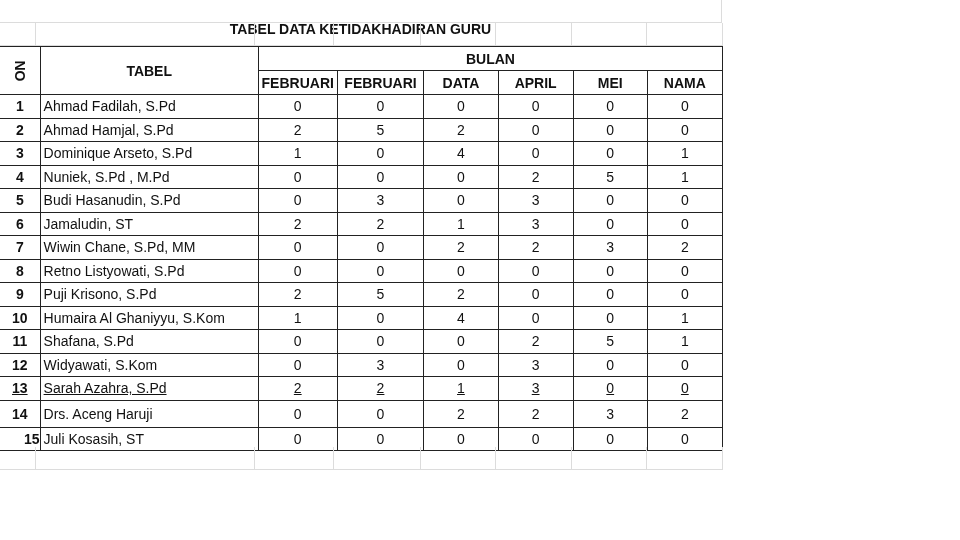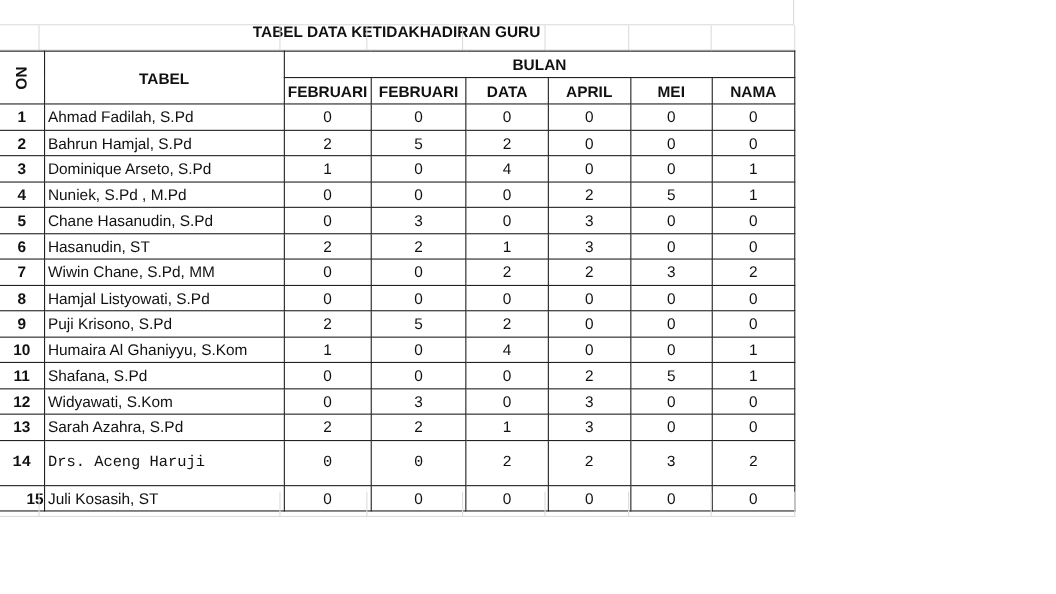--- a/index.html
+++ b/index.html
@@ -73,21 +73,21 @@
           <td class="name">Ahmad Fadilah, S.Pd</td>
           <td class="val">0</td>
           <td class="val">0</td>
           <td class="val">0</td>
           <td class="val">0</td>
           <td class="val">0</td>
           <td class="val">0</td>
         </tr>
         <tr style="height: 23.5px;">
           <td class="no" style="border-left: none;">2</td>
-          <td class="name">Bahrun Hamjal, S.Pd</td>
+          <td class="name">Ahmad Hamjal, S.Pd</td>
           <td class="val">2</td>
           <td class="val">5</td>
           <td class="val">2</td>
           <td class="val">0</td>
           <td class="val">0</td>
           <td class="val">0</td>
         </tr>
         <tr style="height: 23.5px;">
           <td class="no" style="border-left: none;">3</td>
           <td class="name">Dominique Arseto, S.Pd</td>
@@ -103,51 +103,51 @@
           <td class="name">Nuniek, S.Pd , M.Pd</td>
           <td class="val">0</td>
           <td class="val">0</td>
           <td class="val">0</td>
           <td class="val">2</td>
           <td class="val">5</td>
           <td class="val">1</td>
         </tr>
         <tr style="height: 23.5px;">
           <td class="no" style="border-left: none;">5</td>
-          <td class="name">Chane Hasanudin, S.Pd</td>
+          <td class="name">Budi Hasanudin, S.Pd</td>
           <td class="val">0</td>
           <td class="val">3</td>
           <td class="val">0</td>
           <td class="val">3</td>
           <td class="val">0</td>
           <td class="val">0</td>
         </tr>
         <tr style="height: 23.5px;">
           <td class="no" style="border-left: none;">6</td>
-          <td class="name">Hasanudin, ST</td>
+          <td class="name">Jamaludin, ST</td>
           <td class="val">2</td>
           <td class="val">2</td>
           <td class="val">1</td>
           <td class="val">3</td>
           <td class="val">0</td>
           <td class="val">0</td>
         </tr>
         <tr style="height: 23.5px;">
           <td class="no" style="border-left: none;">7</td>
           <td class="name">Wiwin Chane, S.Pd, MM</td>
           <td class="val">0</td>
           <td class="val">0</td>
           <td class="val">2</td>
           <td class="val">2</td>
           <td class="val">3</td>
           <td class="val">2</td>
         </tr>
         <tr style="height: 23.5px;">
           <td class="no" style="border-left: none;">8</td>
-          <td class="name">Hamjal Listyowati, S.Pd</td>
+          <td class="name">Retno Listyowati, S.Pd</td>
           <td class="val">0</td>
           <td class="val">0</td>
           <td class="val">0</td>
           <td class="val">0</td>
           <td class="val">0</td>
           <td class="val">0</td>
         </tr>
         <tr style="height: 23.5px;">
           <td class="no" style="border-left: none;">9</td>
           <td class="name">Puji Krisono, S.Pd</td>
@@ -181,31 +181,31 @@
         <tr style="height: 23.5px; padding-left: 32px;">
           <td class="no" style="border-left: none;">12</td>
           <td class="name">Widyawati, S.Kom</td>
           <td class="val">0</td>
           <td class="val">3</td>
           <td class="val">0</td>
           <td class="val">3</td>
           <td class="val">0</td>
           <td class="val">0</td>
         </tr>
-        <tr style="height: 23.5px;">
+        <tr style="height: 23.5px; text-decoration: underline;">
           <td class="no" style="border-left: none;">13</td>
           <td class="name">Sarah Azahra, S.Pd</td>
           <td class="val">2</td>
           <td class="val">2</td>
           <td class="val">1</td>
           <td class="val">3</td>
           <td class="val">0</td>
           <td class="val">0</td>
         </tr>
-        <tr style="height: 41px; font-family: Liberation Mono, monospace;">
+        <tr style="height: 27px;">
           <td class="no" style="border-left: none;">14</td>
           <td class="name">Drs. Aceng Haruji</td>
           <td class="val">0</td>
           <td class="val">0</td>
           <td class="val">2</td>
           <td class="val">2</td>
           <td class="val">3</td>
           <td class="val">2</td>
         </tr>
         <tr style="height: 23.5px;">

